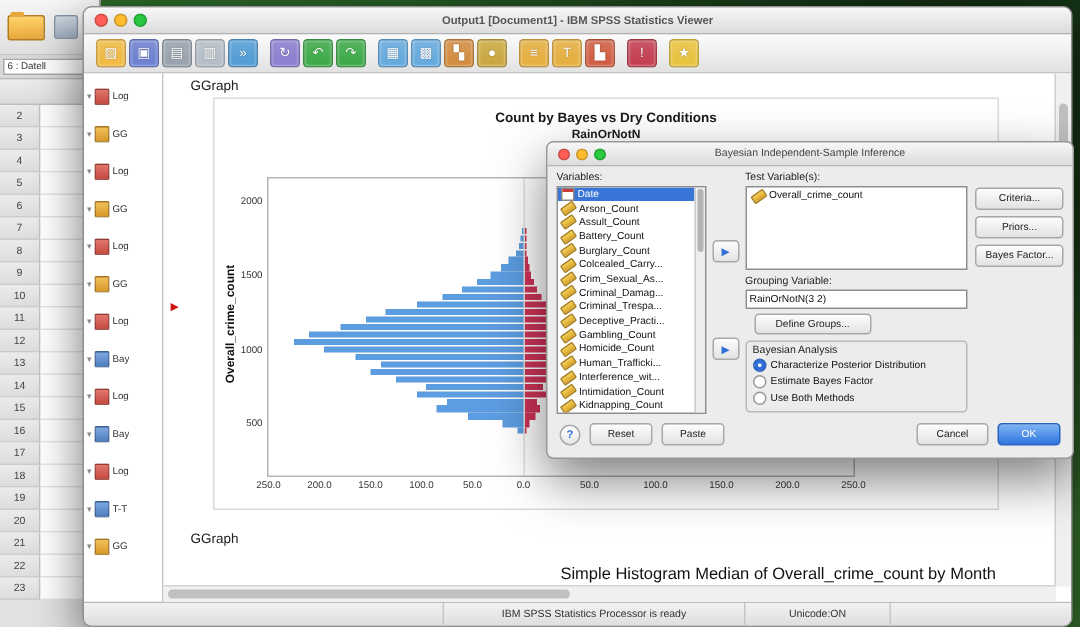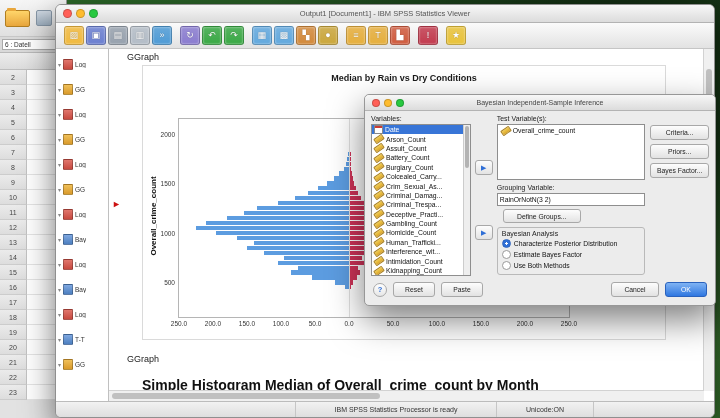--- a/index.html
+++ b/index.html
@@ -9,21 +9,21 @@
     background:
       radial-gradient(ellipse at 88% 12%, rgba(0,0,0,0.5), transparent 42%),
       radial-gradient(ellipse at 72% 78%, rgba(140,210,100,0.35), transparent 45%),
       radial-gradient(ellipse at 15% 92%, rgba(90,170,70,0.30), transparent 55%),
       linear-gradient(135deg,#2e6b2a 0%,#1d471d 55%,#2a6125 100%);
   }
   
   .window{position:absolute;background:#ececec;border:1px solid #8f8f8f;border-radius:6px;
     box-shadow:0 12px 32px rgba(0,0,0,0.55);}
   .titlebar{height:17px;background:linear-gradient(#f7f7f7,#dcdcdc);border-bottom:1px solid #b3b3b3;
-    border-radius:5px 5px 0 0;display:flex;align-items:center;position:relative;}
+    border-radius:5px 5px 0 0;display:flex;align-items:center;position:relative;font-weight:bold;}
   .lights{display:flex;gap:4px;padding-left:7px;z-index:2;}
   .light{width:7px;height:7px;border-radius:50%;border:0.5px solid rgba(0,0,0,0.2);}
   .l-red{background:#ff5f57;} .l-yel{background:#febc2e;} .l-grn{background:#28c840;}
   .title-text{position:absolute;left:0;right:0;text-align:center;font-size:7.5px;color:#555;}
   
   .dataeditor{position:absolute;left:0;top:0;width:66px;height:418px;background:#e2e2e2;
     border-right:1px solid #9d9d9d;z-index:1;}
   .de-toolbar{height:36px;background:linear-gradient(#f6f6f6,#e0e0e0);border-bottom:1px solid #c7c7c7;
     display:flex;align-items:center;gap:6px;padding-left:5px;}
   .folder{width:23px;height:15px;background:linear-gradient(#ffd56a,#e8a63c);border:1px solid #b07d20;
@@ -51,21 +51,21 @@
   .o-tri{color:#888;font-size:6px;}
   .o-ico{width:8px;height:9px;border-radius:1px;border:0.5px solid rgba(0,0,0,0.25);flex:0 0 auto;}
   .o-ico.log{background:linear-gradient(#e0766d,#c74a40);}
   .o-ico.chart{background:linear-gradient(#f0c05a,#d99a2b);}
   .o-ico.stats{background:linear-gradient(#7fa8e0,#4d7fc0);}
   .o-label{overflow:hidden;white-space:nowrap;}
   .content{flex:1;background:#fff;position:relative;overflow:hidden;}
   .heading{position:absolute;font-size:9px;color:#222;}
   .h1pos{left:18px;top:3px;}
   .h2pos{left:18px;top:305px;}
-  .caption{position:absolute;left:33px;top:328px;width:522px;text-align:left;font-size:14px;font-weight:bold;color:#111;}
+  .caption{position:absolute;left:33px;top:328px;width:522px;text-align:right;font-size:11px;font-weight:normal;color:#111;}
   .red-arrow{position:absolute;left:3px;top:150px;color:#cc1111;font-size:9px;}
   .chart-obj{position:absolute;left:33px;top:16px;width:522px;height:273px;border:1px solid #dadada;background:#fff;}
   .c-title{text-align:center;margin-top:7px;font-size:9px;font-weight:bold;color:#1a1a1a;}
   .c-sub{text-align:center;font-size:8px;font-weight:bold;color:#1a1a1a;margin-top:2px;}
   .panel-label{position:absolute;left:35px;top:38px;width:170px;text-align:center;font-size:7.5px;color:#222;}
   .ylab{position:absolute;left:-88px;top:145px;width:198px;height:10px;transform:rotate(-90deg);
     text-align:center;font-size:8px;font-weight:bold;color:#111;}
   .plot{position:absolute;left:35px;top:52px;width:390px;height:198px;border:1px solid #b5b5b5;background:#fff;}
   .bar{position:absolute;}
   .cline{position:absolute;left:170px;top:0;bottom:0;width:1px;background:rgba(0,0,0,0.12);}
@@ -359,21 +359,22 @@
         <div class="o-item">
           <span class="o-tri">▾</span>
           <span class="o-ico chart"></span>
           <span class="o-label">GG</span>
         </div>
       </div>
     <div class="content">
       <div class="heading h1pos">GGraph</div>
       <span class="red-arrow">►</span>
       <div class="chart-obj">
-        <div class="c-title">Median by Rain vs Dry Conditions</div>
+        <div class="c-title">Count by Bayes vs Dry Conditions</div>
+        <div class="c-sub">RainOrNotN</div>
         <div class="ylab">Overall_crime_count</div>
         <div class="plot" id="plot">
             <div class="ytick" style="bottom: 30.65px;">500</div>
             <div class="ytick" style="bottom: 80.15px;">1000</div>
             <div class="ytick" style="bottom: 129.65px;">1500</div>
             <div class="ytick" style="bottom: 179.15px;">2000</div>
             <div class="xtick" style="left: 0px;">250.0</div>
             <div class="xtick" style="left: 34px;">200.0</div>
             <div class="xtick" style="left: 68px;">150.0</div>
             <div class="xtick" style="left: 102px;">100.0</div>

